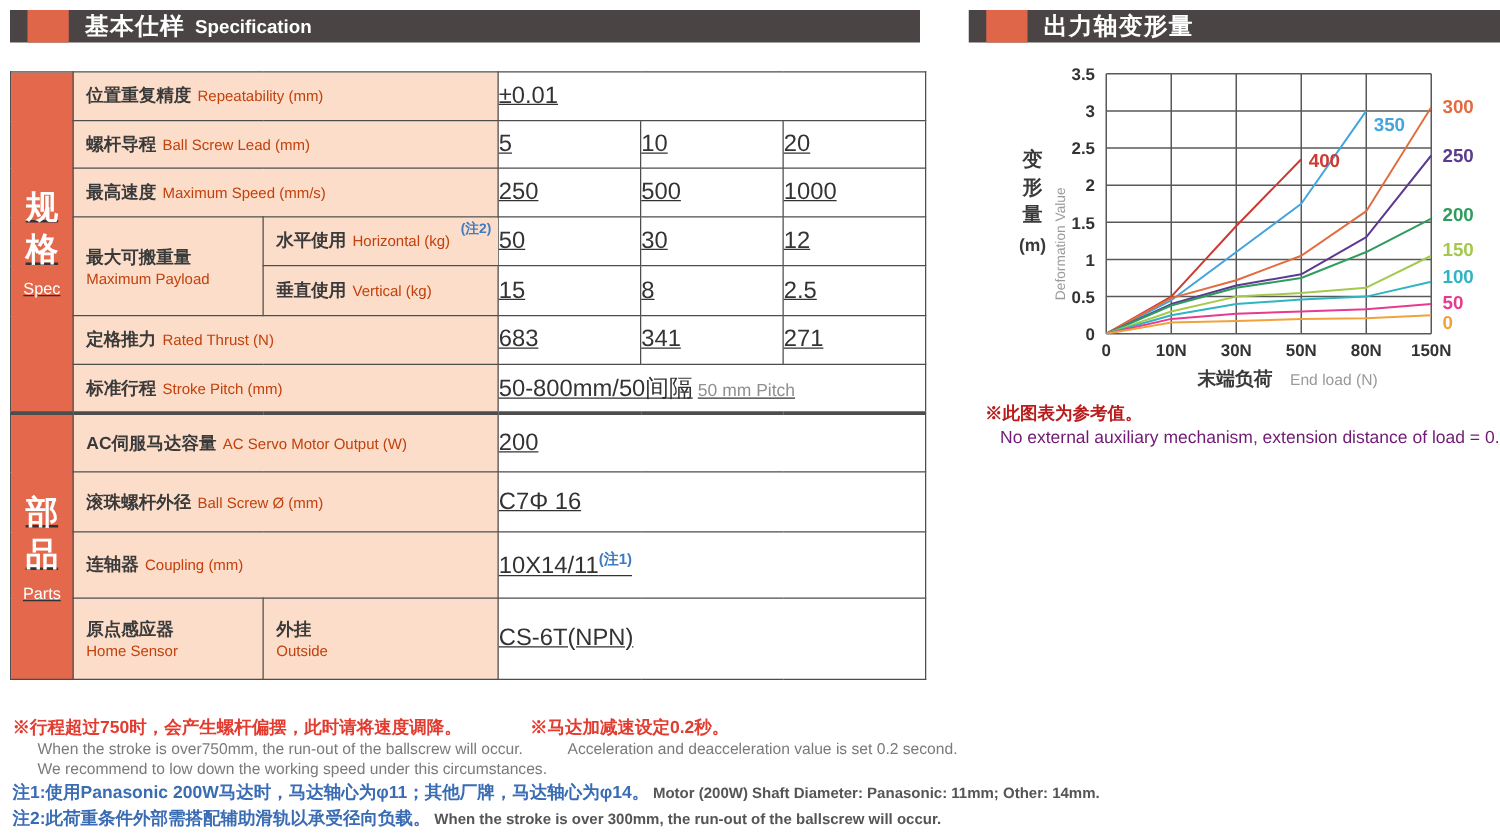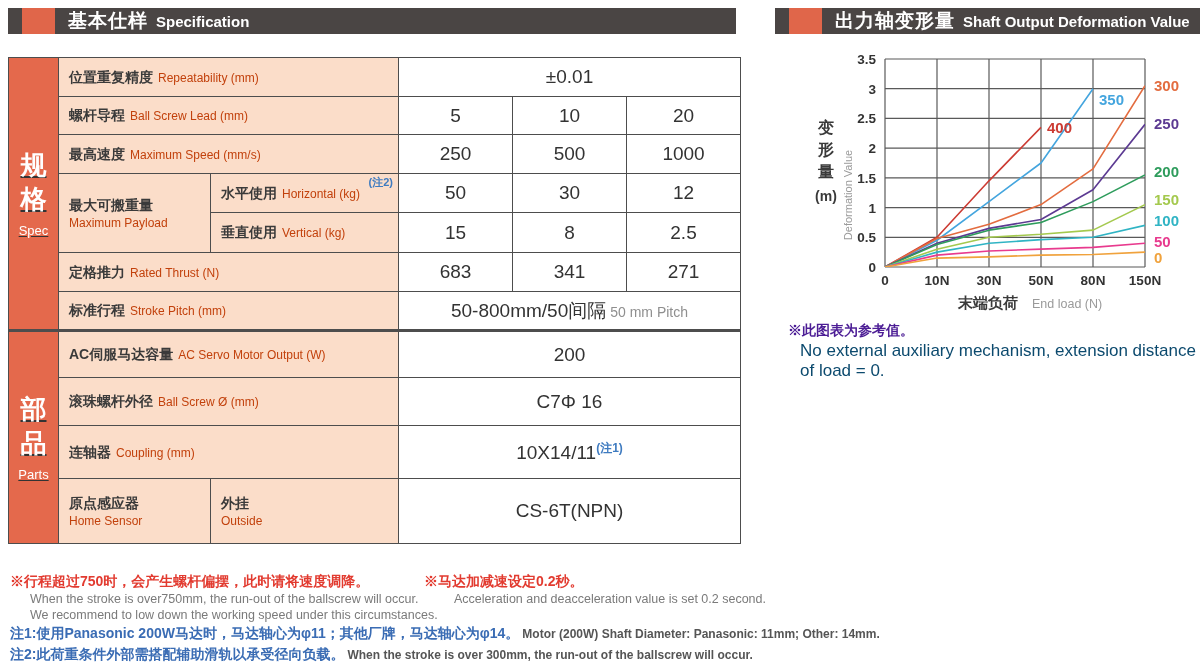--- a/index.html
+++ b/index.html
@@ -15,54 +15,53 @@
   #hdr-left{left:8px;width:728px;}
   #hdr-right{left:775px;width:468px;}
 
   
   table.spec{position:absolute;left:8px;top:57px;width:732px;border-collapse:collapse;table-layout:fixed;}
   .spec td{border:1.5px solid #4d4d4d;padding:0;vertical-align:middle;}
   .spec td.sec{background:#e4694c;text-align:center;text-decoration:underline;}
   .sec-zh{width:30px;margin:0 auto;font-size:26px;font-weight:bold;color:#fff;word-break:break-all;line-height:1.3;}
   .sec-en{font-size:13px;color:#fff;margin-top:7px;}
   .spec td.lbl{background:#fbddc9;padding-left:10px;}
-  .spec td.val{background:#fff;text-align:center;font-size:19px;color:#333;}
+  .spec td.val{background:#fff;text-align:left;font-size:19px;color:#333;text-decoration:underline;}
   .zh{font-size:14px;font-weight:bold;color:#3a3a3a;}
   .en{font-size:12px;color:#c2410c;margin-left:5px;}
   .stack .zh,.stack .en{display:block;margin-left:0;}
   .stack .en{margin-top:1px;}
   td.rel{position:relative;}
   .sup{position:absolute;top:1px;right:5px;color:#3f7bc0;font-size:11px;font-weight:bold;}
   .supb{color:#3f7bc0;font-size:12px;font-weight:bold;vertical-align:super;}
   .ven{font-size:14px;color:#8f8f8f;margin-left:4px;}
   tr.sectop td{border-top:3px solid #4d4d4d;}
 
   
   #chart-wrap{position:absolute;left:770px;top:45px;width:430px;height:272px;}
-  .cnote-red{position:absolute;font-size:14px;font-weight:bold;color:#4c1d95;}
-  .cnote-gray{position:absolute;font-size:17px;color:#0c4a6e;}
+  .cnote-red{position:absolute;font-size:14px;font-weight:bold;color:#b91c1c;}
+  .cnote-gray{position:absolute;font-size:14px;color:#701a75;}
 
   
   .note-red{position:absolute;font-size:14px;font-weight:bold;color:#e23b30;white-space:nowrap;}
   .note-gray{position:absolute;font-size:12.5px;color:#7a7a7a;white-space:nowrap;}
   .note-blue{position:absolute;font-size:14px;font-weight:bold;color:#3a6cb4;white-space:nowrap;}
   .note-blue .tail{font-size:12px;font-weight:bold;color:#555;margin-left:3px;}
 </style>
 </head>
 <body>
 
 <div class="hbar" id="hdr-left">
   <span class="sq"></span>
   <span class="hzh">基本仕样</span>
   <span class="hen">Specification</span>
 </div>
 <div class="hbar" id="hdr-right">
   <span class="sq"></span>
   <span class="hzh">出力轴变形量</span>
-  <span class="hen">Shaft Output Deformation Value</span>
 </div>
 
 <table class="spec">
   <colgroup>
     <col style="width:50px">
       <col style="width:152px">
       <col style="width:188px">
     <col style="width:114px">
       <col style="width:114px">
       <col style="width:114px">

